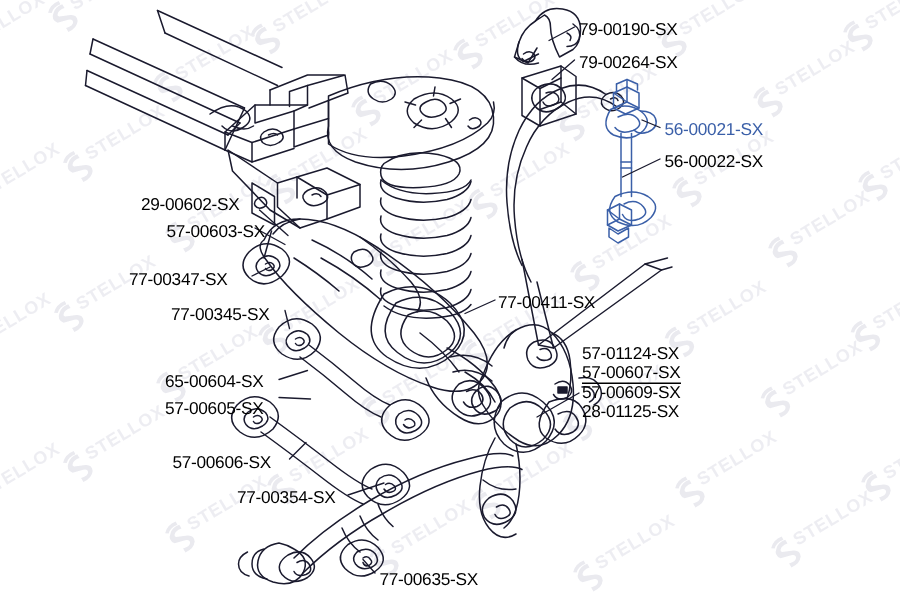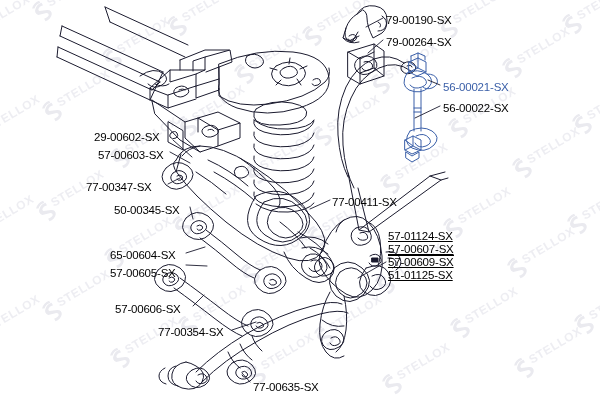--- a/index.html
+++ b/index.html
@@ -7,21 +7,21 @@
        font-family:"Liberation Sans",sans-serif;}
   #root{position:relative;width:600px;height:400px;background:#ffffff;}
   #wm,#art,#labels{position:absolute;left:0;top:0;width:600px;height:400px;}
   #wm{z-index:1;}
   #art{z-index:2;}
   #labels{z-index:3;}
   .lbl{position:absolute;white-space:nowrap;
        font-family:"Liberation Sans",sans-serif;
        font-size:11.5px;line-height:12.5px;color:#000;letter-spacing:-0.2px;}
   .lbl.blue{color:#3a5fa8;}
-  .lblgrp{position:absolute;white-space:nowrap;text-decoration:underline;}
+  .lblgrp{position:absolute;white-space:nowrap;}
   .lblgrp .ln{font-size:11.5px;line-height:12.6px;
        font-family:"Liberation Sans",sans-serif;color:#000;letter-spacing:-0.2px;}
   .rule{border-bottom:1px solid #000;height:0;font-size:0;}
 </style>
 </head>
 <body>
 
 <div id="root">
 
   <svg id="wm" viewBox="0 0 600 400">
@@ -412,31 +412,31 @@
       </g>
     </g>
   </svg>
 
   <div id="labels">
       <div class="lbl" style="left: 386px; top: 14px;">79-00190-SX</div>
       <div class="lbl" style="left: 386px; top: 36px;">79-00264-SX</div>
       <div class="lbl blue" style="left: 443px; top: 81px;">56-00021-SX</div>
       <div class="lbl" style="left: 443px; top: 102px;">56-00022-SX</div>
       <div class="lbl" style="left: 94px; top: 131px;">29-00602-SX</div>
-      <div class="lbl" style="left: 98px; top: 149px;">57-00603-SX</div>
+      <div class="lbl" style="left: 111px; top: 149px;">57-00603-SX</div>
       <div class="lbl" style="left: 86px; top: 181px;">77-00347-SX</div>
-      <div class="lbl" style="left: 114px; top: 204px;">50-00345-SX</div>
+      <div class="lbl" style="left: 114px; top: 204px;">77-00345-SX</div>
       <div class="lbl" style="left: 332px; top: 196px;">77-00411-SX</div>
       <div class="lbl" style="left: 110px; top: 249px;">65-00604-SX</div>
       <div class="lbl" style="left: 110px; top: 267px;">57-00605-SX</div>
       <div class="lbl" style="left: 115px; top: 303px;">57-00606-SX</div>
       <div class="lbl" style="left: 158px; top: 326px;">77-00354-SX</div>
       <div class="lbl" style="left: 253px; top: 381px;">77-00635-SX</div>
       <div class="lblgrp" style="left: 388px; top: 230px;">
         <div class="ln">57-01124-SX</div>
         <div class="ln">57-00607-SX</div>
         <div class="rule"></div>
         <div class="ln">57-00609-SX</div>
-        <div class="ln">51-01125-SX</div>
+        <div class="ln">28-01125-SX</div>
       </div>
     </div>
 
 </div>
 
 </body></html>

